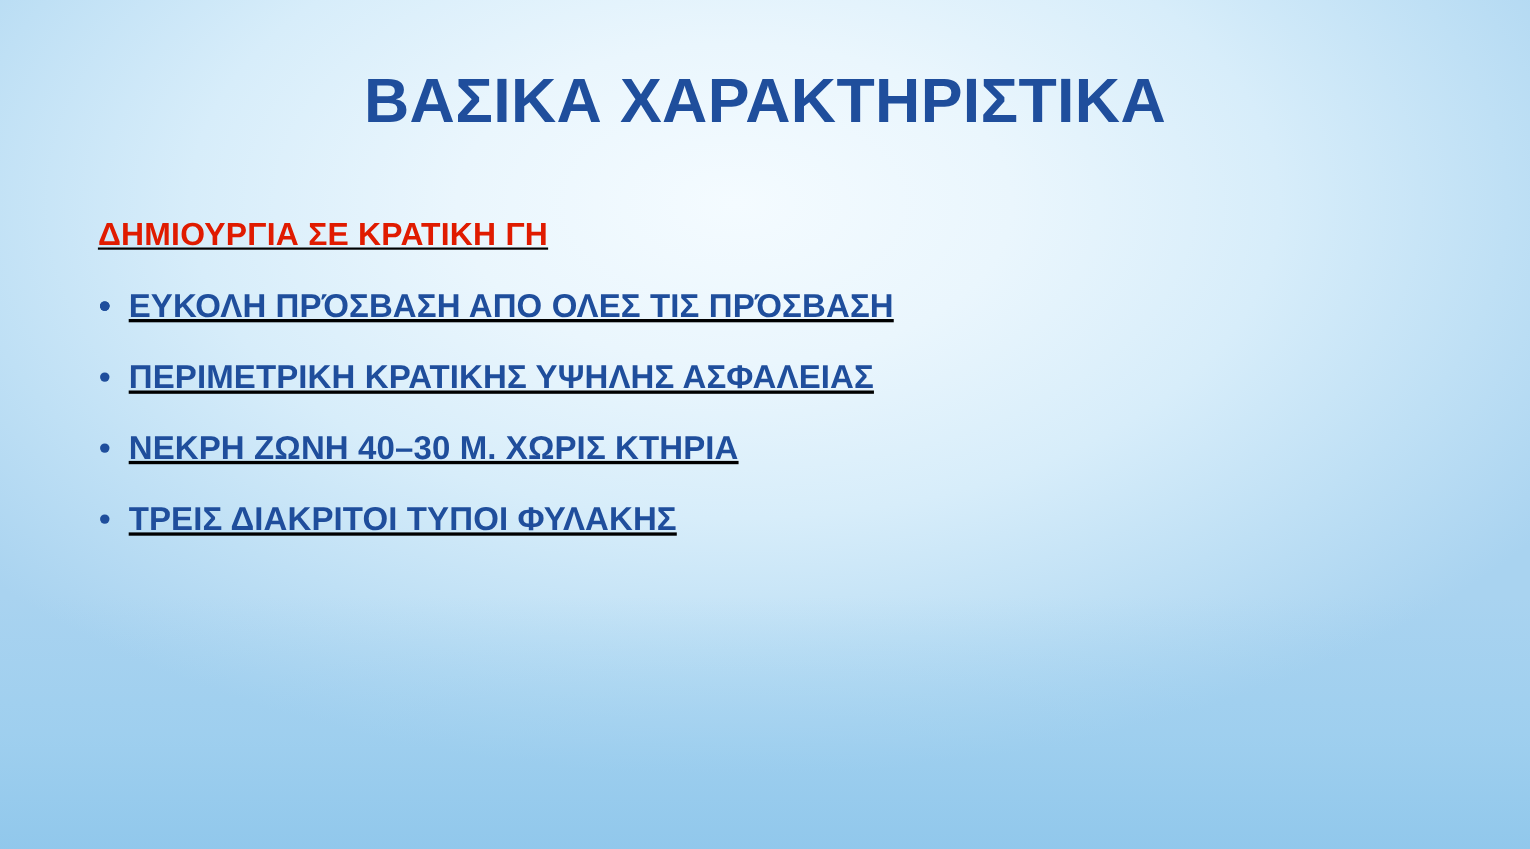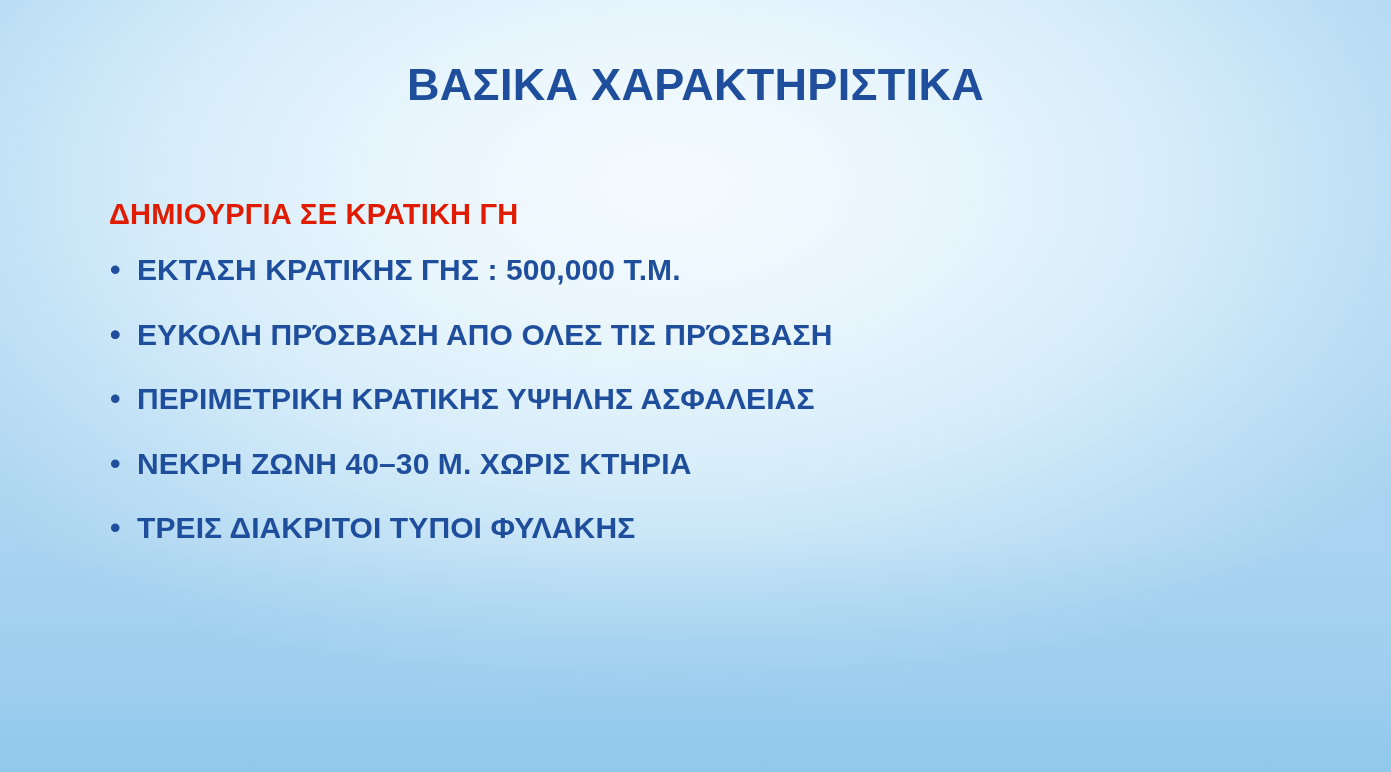--- a/index.html
+++ b/index.html
@@ -30,33 +30,34 @@
     pointer-events: none;
   }
   .title-block {
     position: absolute;
     top: 58px;
     left: 0;
     width: 1391px;
     text-align: center;
     color: #1F4E9C;
     font-weight: bold;
-    font-size: 45px;
+    font-size: 57px;
     line-height: 1.22;
     letter-spacing: 0.3px;
   }
   .title-line {
     display: block;
     white-space: nowrap;
   }
   .body-block {
     position: absolute;
     top: 198px;
-    left: 104px;
+    left: 84px;
     width: 1230px;
+    text-decoration: underline;
   }
   .subhead {
     color: #E01B00;
     font-weight: bold;
     font-size: 29px;
     letter-spacing: 0.2px;
     margin: 0 0 22px 5px;
   }
   ul.bullets {
     list-style: none;
@@ -91,21 +92,20 @@
     <span class="title-line">ΒΑΣΙΚΑ ΧΑΡΑΚΤΗΡΙΣΤΙΚΑ</span>
   </div>
 
   <div class="body-block">
 
     <div class="subhead">ΔΗΜΙΟΥΡΓΙΑ ΣΕ ΚΡΑΤΙΚΗ ΓΗ</div>
 
     <ul class="bullets">
       <li>
         <span class="bullet-dot">•</span>
-        <span>ΕΚΤΑΣΗ ΚΡΑΤΙΚΗΣ ΓΗΣ : 500,000 Τ.Μ.</span>
       </li>
       <li>
         <span class="bullet-dot">•</span>
       </li>
       <li>
         <span class="bullet-dot">•</span>
         <span>ΕΥΚΟΛΗ ΠΡΌΣΒΑΣΗ ΑΠΟ ΟΛΕΣ ΤΙΣ ΠΡΌΣΒΑΣΗ</span>
       </li>
       <li>
         <span class="bullet-dot">•</span>

